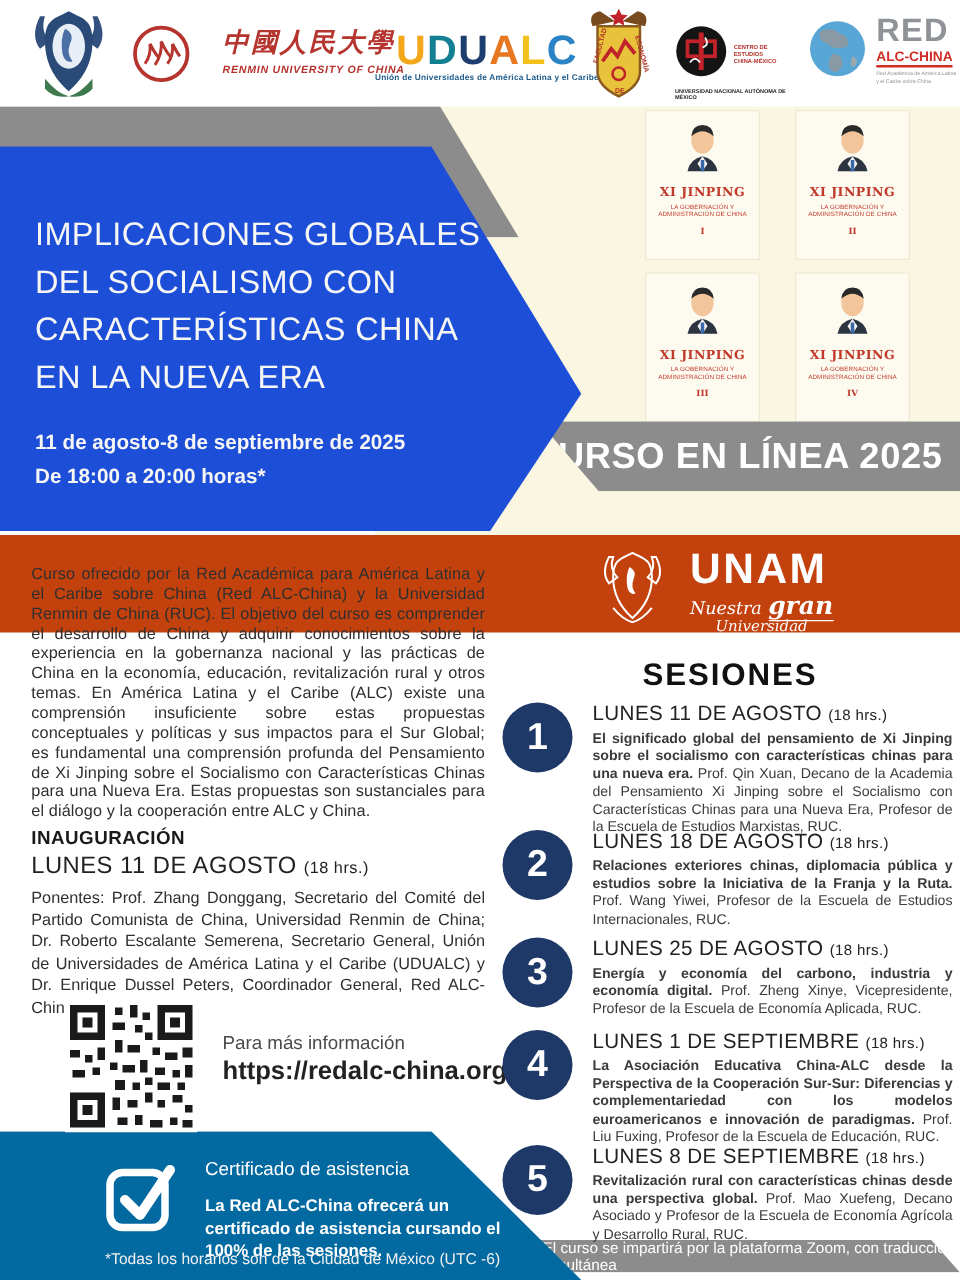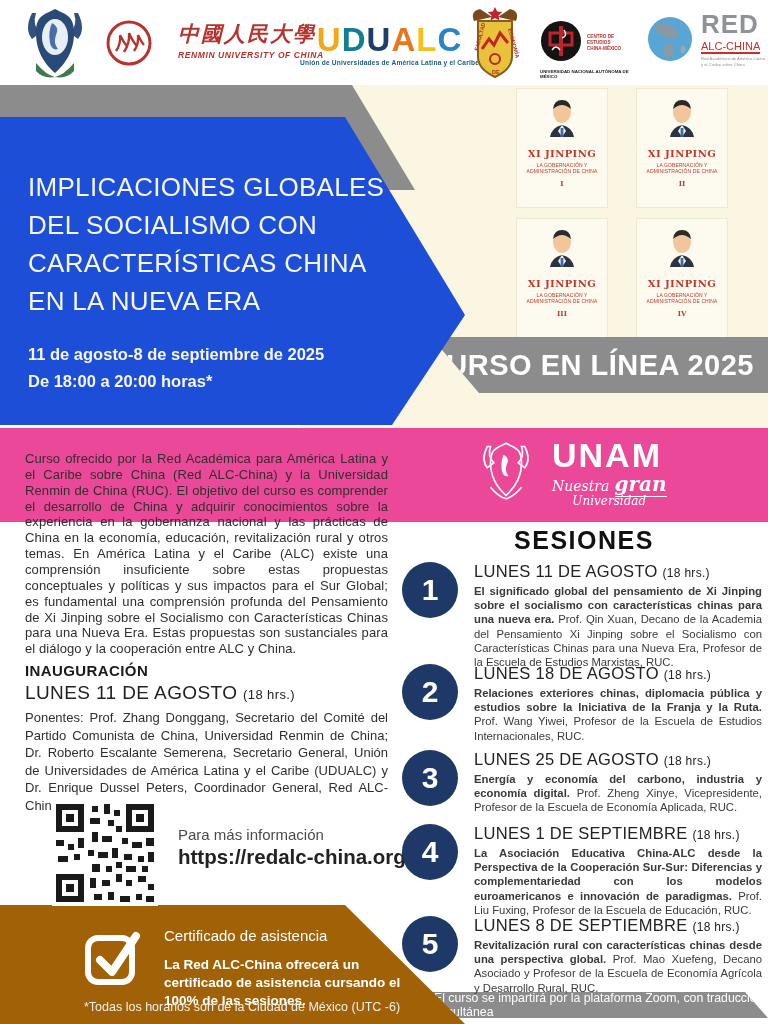--- a/index.html
+++ b/index.html
@@ -8,21 +8,21 @@
 
   
   .hdr{position:absolute;left:0;top:0;width:768px;height:85px;background:#fff;z-index:6;}
   .ruc-cn{font-size:21px;font-weight:700;color:#b5342e;letter-spacing:2px;font-family:"DejaVu Serif",serif;}
   .ruc-en{font-size:8.5px;font-weight:700;color:#b5342e;letter-spacing:.6px;margin-top:2px;}
   .udu-row{font-size:33px;font-weight:800;letter-spacing:1px;line-height:1;}
   .udu-tag{font-size:6.6px;font-weight:700;color:#1c5a8a;margin-top:3px;letter-spacing:.2px;}
   .cex-red{font-size:4.6px;font-weight:700;color:#b5342e;line-height:1.3;}
   .cex-blk{font-size:4.4px;font-weight:700;color:#222;margin-top:3px;}
   .red-word{font-size:26px;font-weight:700;color:#8f9296;line-height:.9;letter-spacing:1px;}
-  .red-sub{font-size:11px;font-weight:400;color:#cf2e26;border-bottom:2px solid #cf2e26;display:inline-block;line-height:1.1;}
+  .red-sub{font-size:11px;font-weight:700;color:#cf2e26;border-bottom:2px solid #cf2e26;display:inline-block;line-height:1.1;}
   .red-tag{font-size:4.2px;color:#8f9296;line-height:1.4;margin-top:2px;}
 
   
   .cream{position:absolute;left:300px;top:85px;width:468px;height:343px;background:#fbf6e2;z-index:1;}
   .chevron{position:absolute;left:0;top:85px;width:415px;height:105px;background:#8c8c8c;
     clip-path:polygon(0 0,352px 0,415px 105px,0 105px);z-index:3;}
   .hero{position:absolute;left:0;top:117px;width:465px;height:308px;background:#1d4ed8;
     clip-path:polygon(0 0,345px 0,465px 198px,392px 308px,0 308px);z-index:5;color:#f6f6f4;}
   .hero-title{position:absolute;left:28px;top:52px;width:390px;font-size:26px;font-weight:500;line-height:1.46;letter-spacing:.3px;}
   .hero-dates{position:absolute;left:28px;top:224px;font-size:16.5px;font-weight:700;line-height:1.65;}
@@ -30,21 +30,21 @@
     clip-path:polygon(26px 0,363px 0,363px 56px,74px 56px);z-index:4;display:flex;align-items:center;justify-content:flex-end;}
   .banner span{color:#fff;font-size:29px;font-weight:800;letter-spacing:.5px;margin-right:14px;}
 
   
   .book{position:absolute;width:90px;height:118px;background:#fdfaf0;border:1px solid #efe9d2;z-index:2;text-align:center;}
   .book .bt{color:#c0392b;font-weight:700;font-size:10px;font-family:"DejaVu Serif",serif;margin-top:3px;letter-spacing:.4px;}
   .book .bs{color:#c0392b;font-size:5px;margin-top:3px;letter-spacing:.1px;}
   .book .bv{color:#c0392b;font-size:7px;font-family:"DejaVu Serif",serif;margin-top:5px;font-weight:700;}
 
   
-  .band{position:absolute;left:0;top:428px;width:768px;height:94px;background:#ec4899;z-index:2;}
+  .band{position:absolute;left:0;top:428px;width:768px;height:78px;background:#c2410c;z-index:2;}
   .unam-blk{position:absolute;left:478px;top:10px;display:flex;gap:18px;align-items:center;color:#fff;}
   .unam-brand{font-size:34px;font-weight:800;letter-spacing:2px;line-height:1;}
   .unam-script{font-family:"DejaVu Serif",serif;font-style:italic;color:#fff;line-height:1;}
 
   
   .intro{position:absolute;left:25px;top:438px;width:363px;font-size:13px;line-height:1.22;color:#2f2f2f;
     text-align:justify;z-index:4;letter-spacing:.1px;}
   .inau{position:absolute;left:25px;top:662px;width:363px;z-index:4;}
   .inau-h{font-size:15px;font-weight:800;color:#1a1a1a;letter-spacing:.4px;}
   .inau-d{font-size:19px;color:#222;margin-top:3px;letter-spacing:.4px;}
@@ -60,21 +60,21 @@
     color:#111;letter-spacing:1.5px;z-index:4;}
   .session{position:absolute;left:402px;width:362px;display:flex;gap:16px;z-index:4;}
   .snum{flex:none;width:56px;height:56px;border-radius:50%;background:#1e3968;color:#fff;display:flex;
     align-items:center;justify-content:center;font-size:30px;font-weight:800;}
   .scontent{width:288px;}
   .sdate{font-size:16.5px;color:#222;letter-spacing:.3px;}
   .sdate .hrs{font-size:12px;}
   .sdesc{margin:3px 0 0 0;font-size:11.3px;line-height:1.26;color:#3a3a3a;text-align:justify;}
 
   
-  .bottom-navy{position:absolute;left:0;top:905px;width:465px;height:119px;background:#a16207;
+  .bottom-navy{position:absolute;left:0;top:905px;width:465px;height:119px;background:#0369a1;
     clip-path:polygon(0 0,345px 0,465px 119px,0 119px);z-index:3;color:#fff;}
   .cert-t{font-size:15px;}
   .cert-b{font-size:13.5px;font-weight:800;line-height:1.32;margin-top:12px;}
   .footnote{position:absolute;left:84px;top:95px;font-size:12.5px;color:#f0f0f0;}
   .zoomband{position:absolute;left:388px;top:992px;width:380px;height:26px;background:#8c8c8c;
     clip-path:polygon(0 0,357px 0,380px 26px,0 26px);z-index:2;display:flex;align-items:center;}
   .zoomband span{color:#fff;font-size:12.3px;margin-left:46px;}
 </style>
 </head>
 <body>
@@ -142,21 +142,21 @@
           </svg>
         </span>
         <span>
           <div class="cex-red">CENTRO DE ESTUDIOS</div>
           <div class="cex-red">CHINA-MÉXICO</div>
         </span>
       </div>
       <div class="cex-blk">UNIVERSIDAD NACIONAL AUTÓNOMA DE MÉXICO</div>
     </div>
 
-    <div class="abs" style="left:646px;top:13px;display:flex;gap:7px;align-items:center;">
+    <div class="abs" style="left:646px;top:13px;display:flex;gap:7px;align-items:flex-end;">
       <span>
         <svg width="48" height="48" viewBox="0 0 48 48">
           <circle cx="24" cy="24" r="22" fill="#58a6d6"></circle>
           <path d="M10 10 q10 -4 16 2 q8 2 6 10 q-10 4 -16 -2 q-8 -2 -6 -10 Z" fill="#8a9aa4"></path>
           <path d="M20 28 q8 0 8 8 q-2 8 -8 6 q-6 -4 0 -14 Z" fill="#8a9aa4"></path>
           <path d="M36 30 q6 2 2 8 q-6 2 -2 -8 Z" fill="#9aa8b0"></path>
         </svg>
       </span>
       <span>
         <div class="red-word">RED</div>

